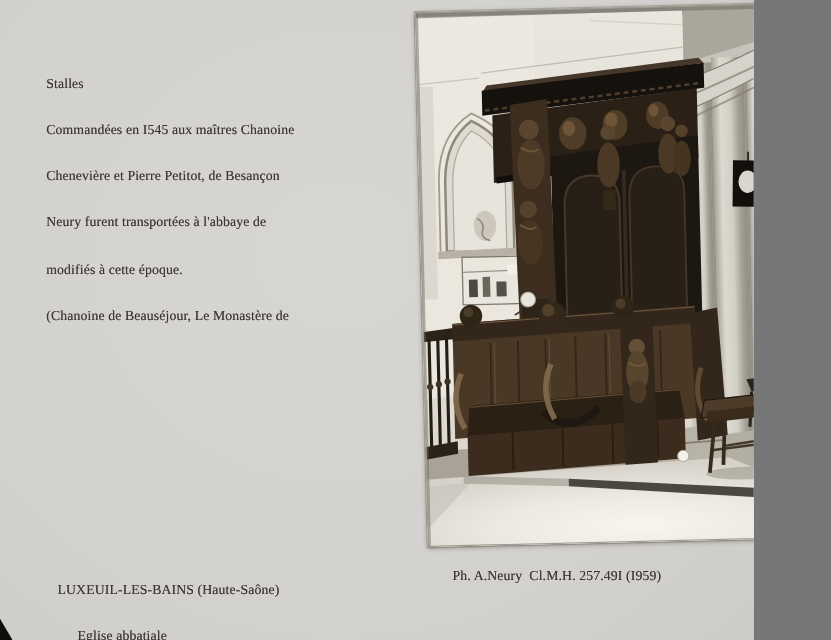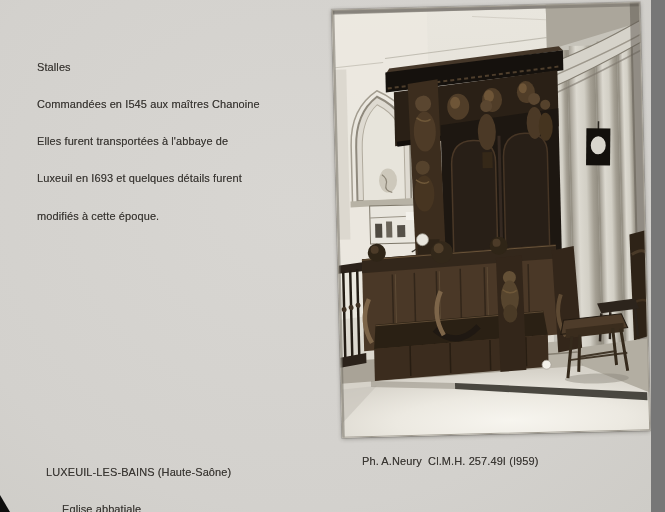--- a/index.html
+++ b/index.html
@@ -1,22 +1,22 @@
 <!DOCTYPE html>
 <html><head>
 <meta charset="utf-8">
 <style>
   html,body{margin:0;padding:0;background:#777;}
   .card{
     position:relative;
-    width:651px;height:512px;
+    width:603px;height:512px;
     background:#d5d3cf;
     background-image:radial-gradient(ellipse at 45% 40%, #d8d6d2 0%, #d3d1cd 70%, #ceccc7 100%);
     overflow:hidden;
-    font-family:Liberation Sans, sans-serif;
+    font-family:Liberation Serif, serif;
     color:#3a3733;
   }
   .typed{
     font-size:11px;
     line-height:12.4px;
     white-space:pre;
     letter-spacing:0.1px;
     text-shadow:0 0 0.5px rgba(45,42,38,.55);
   }
   .caption{position:absolute;left:37px;top:36px;}
@@ -41,23 +41,24 @@
   }
 </style>
 </head>
 <body>
 
 <div class="card">
 
   <section class="caption typed">
     <div>Stalles</div>
     <div>Commandées en I545 aux maîtres Chanoine</div>
-    <div>Elles furent transportées à l'abbaye de</div>
-    <div>Luxeuil en I693 et quelques détails furent</div>
+    <div>Chenevière et Pierre Petitot, de Besançon</div>
+    <div>Neury furent transportées à l'abbaye de</div>
     <div>modifiés à cette époque.</div>
+    <div>(Chanoine de Beauséjour, Le Monastère de</div>
   </section>
 
   <figure class="photo" style="margin:0;">
     <svg viewBox="0 0 308 428" xmlns="http://www.w3.org/2000/svg">
       <defs>
         <linearGradient id="shaftG" x1="0" y1="0" x2="1" y2="0">
           <stop offset="0" stop-color="#a8a398"></stop>
           <stop offset="0.25" stop-color="#dcd9d0"></stop>
           <stop offset="0.55" stop-color="#d2cfc5"></stop>
           <stop offset="0.8" stop-color="#a49f93"></stop>

